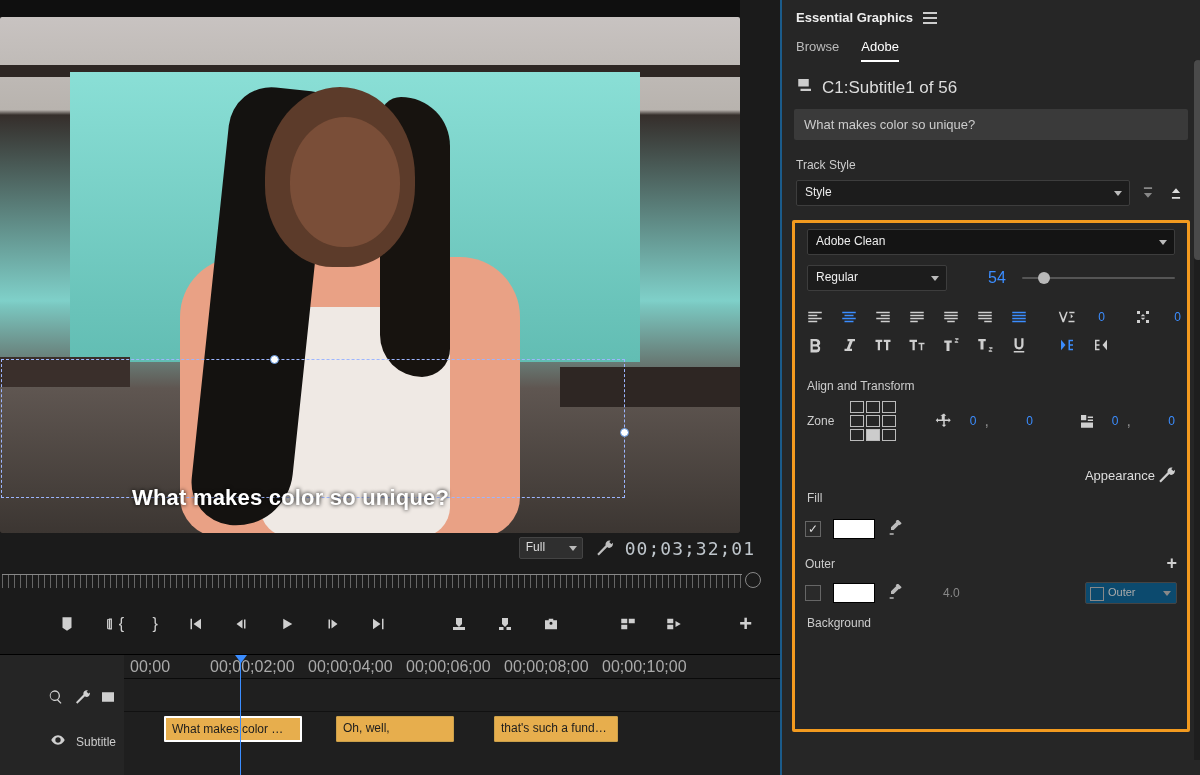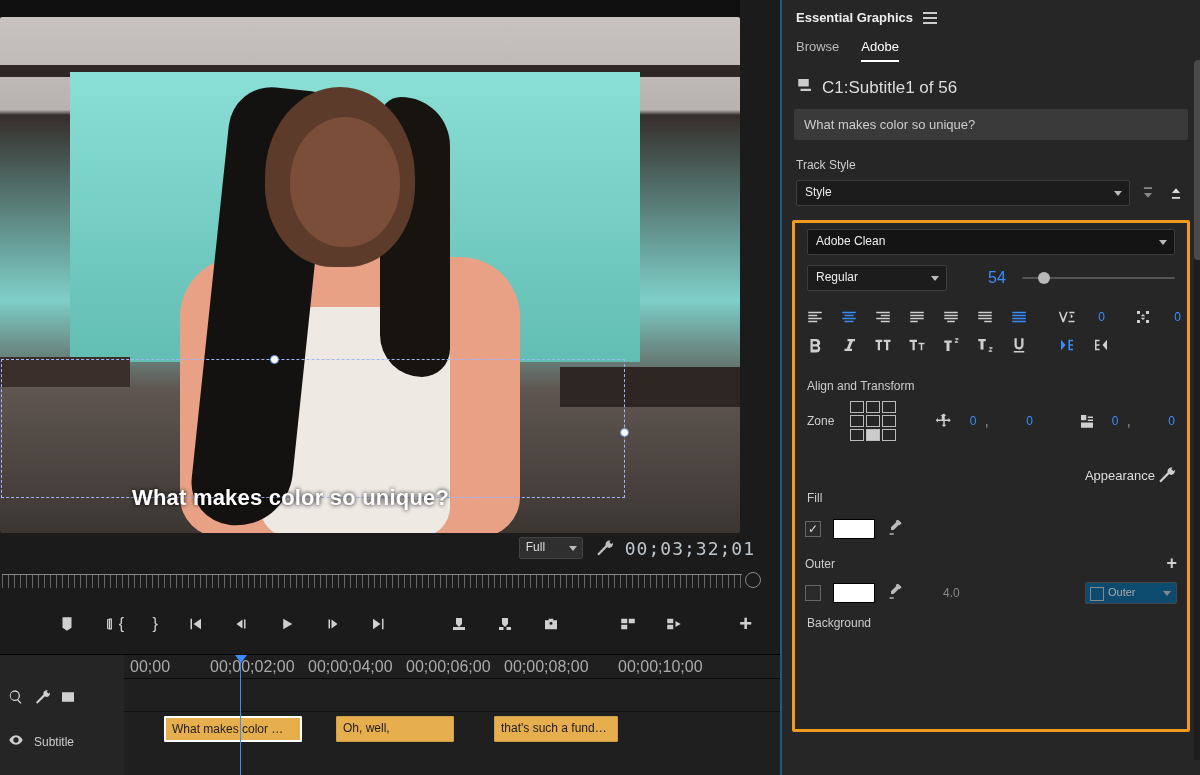--- a/index.html
+++ b/index.html
@@ -37,21 +37,21 @@
   .ruler-knob{position:absolute;right:4px;top:6px;width:16px;height:16px;border:1px solid #888;border-radius:50%;}
   
   .transport{position:absolute;left:0;top:606px;width:770px;height:36px;display:flex;align-items:center;gap:28px;padding-left:58px;}
   .tbtn{width:20px;height:20px;display:flex;align-items:center;justify-content:center;color:#cfcfcf;cursor:pointer;}
   .tbtn svg{width:18px;height:18px;fill:#cfcfcf;}
   .tsp{flex:1;}
   .plus-big{font-size:22px;font-weight:700;color:#cfcfcf;margin-right:18px;cursor:pointer;}
   
   .panel-split{position:absolute;left:0;top:654px;width:780px;height:121px;display:flex;}
   .layers-gutter{width:124px;background:#252525;border-top:1px solid #000;padding-top:30px;}
-  .gutter-row{display:flex;align-items:center;gap:10px;padding:4px 8px;color:#ccc;font-size:12px;}
+  .gutter-row{display:flex;align-items:center;gap:10px;padding:4px 8px;color:#ccc;font-size:12px;justify-content:flex-end;}
   .gutter-row svg{width:16px;height:16px;fill:#cfcfcf;}
   .mini-timeline{flex:1;background:#1f1f1f;border-top:1px solid #000;position:relative;}
   .mt-ruler{height:24px;border-bottom:1px solid #0a0a0a;position:relative;color:#aaa;font-size:16px;}
   .mt-tick{position:absolute;top:3px;}
   .mt-row{position:absolute;left:0;top:56px;height:34px;width:100%;}
   .mt-row::before{content:"";position:absolute;left:0;top:0;height:1px;width:100%;background:#111;}
   .clip{position:absolute;top:5px;height:26px;background:#e7ae4d;border:1px solid #caa04a;color:#1d1d1d;font-size:12px;padding:4px 6px;white-space:nowrap;overflow:hidden;border-radius:1px;}
   .clip.sel{border:2px solid #fff;}
   .playhead{position:absolute;top:0;width:0;height:121px;border-left:1px solid #3b8dff;}
   .playhead::before{content:"";position:absolute;left:-6px;top:0;width:12px;height:8px;background:#3b8dff;clip-path:polygon(0 0,100% 0,50% 100%);}
@@ -240,21 +240,21 @@
         <span>Subtitle</span>
       </div>
     </div>
     <div class="mini-timeline">
       <div class="mt-ruler">
         <span class="mt-tick" style="left:6px">00;00</span>
         <span class="mt-tick" style="left:86px">00;00;02;00</span>
         <span class="mt-tick" style="left:184px">00;00;04;00</span>
         <span class="mt-tick" style="left:282px">00;00;06;00</span>
         <span class="mt-tick" style="left:380px">00;00;08;00</span>
-        <span class="mt-tick" style="left:494px">00;00;10;00</span>
+        <span class="mt-tick" style="left:478px">00;00;10;00</span>
       </div>
       <div class="mt-row">
         <div class="clip sel" style="left:40px;width:138px">What makes color …</div>
         <div class="clip" style="left:212px;width:118px">Oh, well,</div>
         <div class="clip" style="left:370px;width:124px">that's such a fund…</div>
       </div>
       <div class="playhead" style="left:116px"></div>
       <div class="mt-scroll">
           <div class="mt-scroll-thumb"></div>
         </div>

